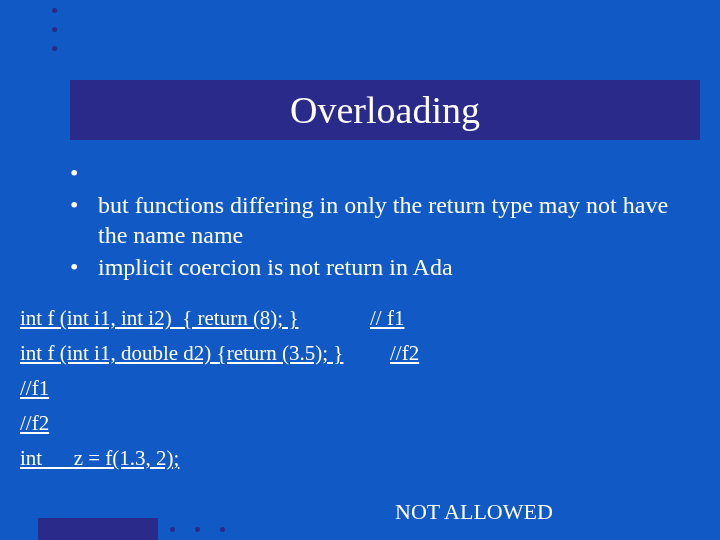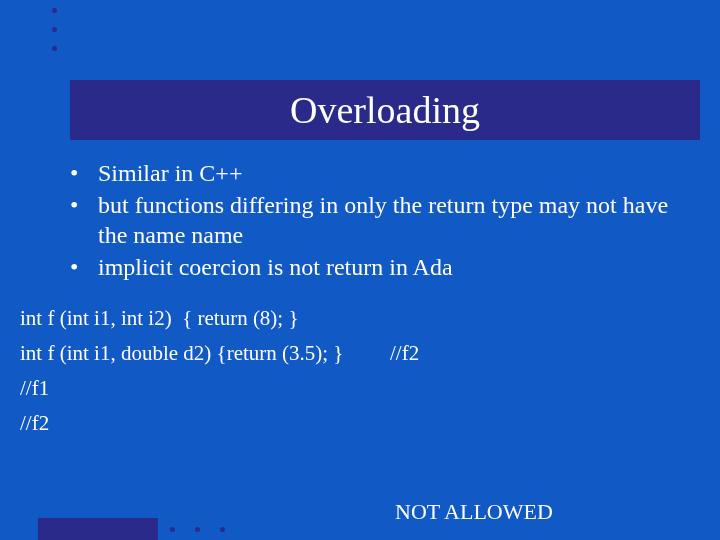--- a/index.html
+++ b/index.html
@@ -57,20 +57,21 @@
     margin-bottom: 2px;
   }
   .bullets li .marker {
     width: 28px; flex-shrink: 0;
   }
   .code-block {
     position: absolute;
     top: 308px; left: 20px; right: 15px;
     font-size: 21px;
     line-height: 1.0;
+    text-decoration: underline;
   }
   .code-row {
     display: flex;
     margin-bottom: 14px;
     white-space: pre;
   }
   .code-left { flex: 0 0 350px; }
   .code-right { flex: 1; }
   .not-allowed {
     position: absolute;
@@ -87,47 +88,48 @@
     <div class="dot"></div>
 </div>
 
 <div class="title-bar">
   <h1>Overloading</h1>
 </div>
 
 <ul class="bullets">
   <li>
       <span class="marker">•</span>
-      <span>Similar in C++</span>
     </li>
   <li>
       <span class="marker">•</span>
       <span>but functions differing in only the return type may not have the name name</span>
     </li>
   <li>
       <span class="marker">•</span>
       <span>implicit coercion is not return in Ada</span>
     </li>
 </ul>
 
 <div class="code-block">
   <div class="code-row">
     <span class="code-left">int f (int i1, int i2)  { return (8); }</span>
+    <span class="code-right">// f1</span>
   </div>
   <div class="code-row">
     <span class="code-left" style="flex-basis:370px">int f (int i1, double d2) {return (3.5); }</span>
     <span class="code-right">//f2</span>
   </div>
   <div class="code-row">
     <span class="code-right">//f1</span>
   </div>
   <div class="code-row">
     <span class="code-right">//f2</span>
   </div>
   <div class="code-row">
+    <span class="code-left">int      z = f(1.3, 2);</span>
   </div>
 </div>
 
 <div class="not-allowed">NOT ALLOWED</div>
 
 <div class="accent-bottom-left"></div>
 <div class="dots-bottom">
   <div class="dot"></div>
     <div class="dot"></div>
     <div class="dot"></div>

